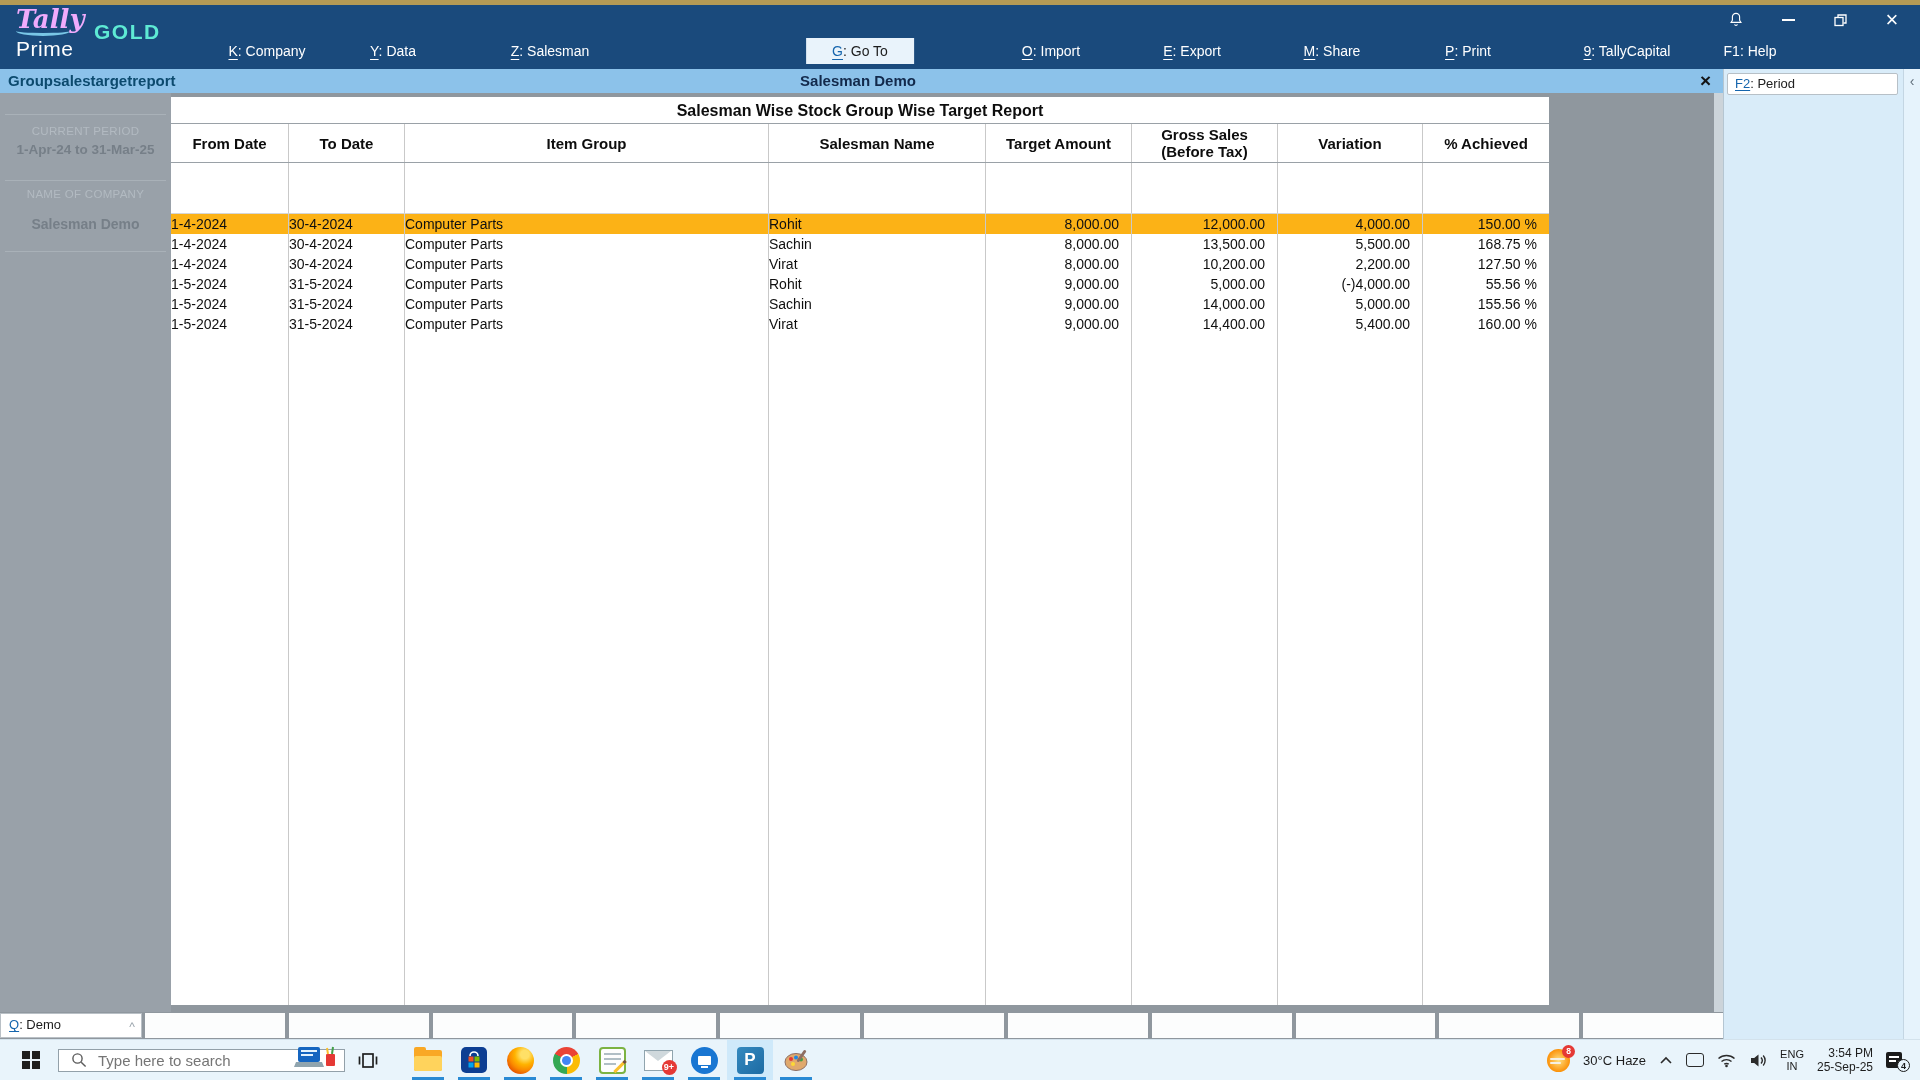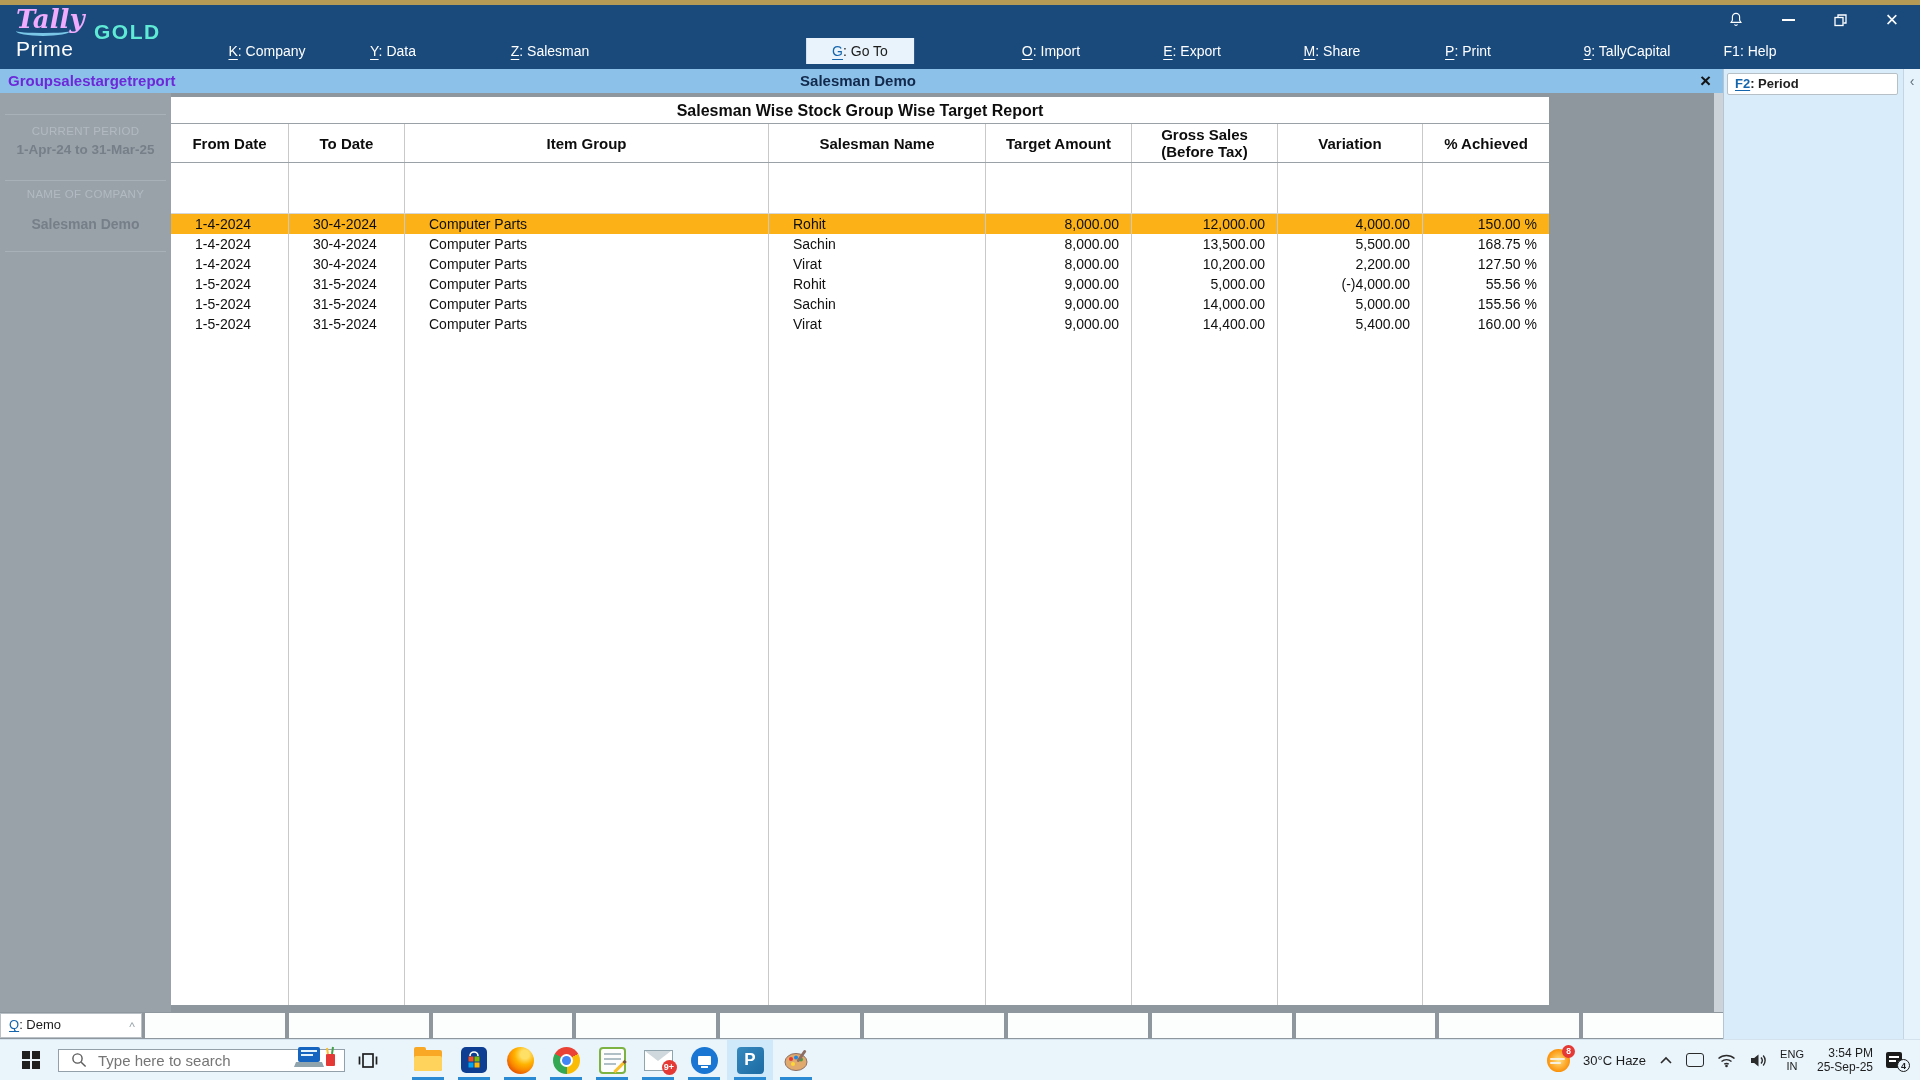--- a/index.html
+++ b/index.html
@@ -23,21 +23,21 @@
   .menu-item.active{background:#e9f3fb;color:#1c1c1c;padding:1px 26px;}
   .menu-item.active .mkey{color:#1565ad;}
   .menu-item.no-u .mkey{text-decoration:none;}
   #winctrl{top:5px;right:18px;display:flex;gap:32px;align-items:center;height:20px;}
   #winctrl .wbtn{display:flex;align-items:center;justify-content:center;width:20px;height:20px;cursor:default;}
   .min-glyph{width:13px;height:2px;background:#fff;}
   .close-glyph{color:#fff;font-size:22px;line-height:16px;}
 
   
   #titlebar{left:0;top:69px;width:1723px;height:24px;background:#8cc2ea;}
-  #titlebar .tleft{position:absolute;left:8px;top:0;line-height:24px;font-size:15px;font-weight:bold;color:#6d28d9;}
+  #titlebar .tleft{position:absolute;left:8px;top:0;line-height:24px;font-size:15px;font-weight:bold;color:#0c4a6e;}
   #titlebar .tcenter{position:absolute;left:858px;transform:translateX(-50%);top:0;line-height:24px;font-size:15px;font-weight:bold;color:#12294b;}
   #titlebar .tclose{position:absolute;right:12px;top:1px;font-size:19px;font-weight:bold;color:#141414;line-height:22px;cursor:default;}
 
   
   #main{left:0;top:93px;width:1723px;height:946px;background:#8f979e;}
   #sidebar{position:absolute;left:0;top:0;width:171px;height:919px;background:#99a1a9;}
   .sb-div{position:absolute;left:5px;right:5px;height:0;border-top:1px solid #a9b1b8;}
   .sb-label{position:absolute;left:0;width:171px;text-align:center;font-size:11.5px;letter-spacing:.3px;color:#b2bac1;}
   .sb-value{position:absolute;left:0;width:171px;text-align:center;font-weight:bold;color:#767f88;}
 
@@ -46,40 +46,40 @@
   .t-title{height:26px;line-height:28px;text-align:center;font-weight:bold;font-size:16px;color:#0d0d0d;}
   .t-grid{display:grid;grid-template-columns:117px 116px 364px 217px 146px 146px 145px 127px;}
   .t-grid>*{border-left:1px solid #c9c9c9;box-sizing:border-box;}
   .t-grid>*:first-child{border-left:none;}
   .t-head{border-top:1px solid #9aa1a7;border-bottom:1px solid #9aa1a7;}
   .t-head .hc{font-weight:bold;font-size:15px;text-align:center;padding:2px 4px;min-height:33px;
               display:flex;align-items:center;justify-content:center;white-space:pre-line;line-height:17px;color:#0d0d0d;}
   .gap-row{height:50px;border-bottom:1px solid #d6d6d6;}
   .t-row{height:20px;font-size:14px;line-height:20px;color:#0f0f0f;cursor:default;}
   .t-row .c{overflow:hidden;white-space:nowrap;}
-  .c.l{padding-left:24px;text-align:left;}
+  .c.l{padding-left:0;text-align:left;}
   .c.r{padding-right:12px;text-align:right;}
   .t-row.highlight{background:#fcb216;}
   .t-fill{flex:1;}
 
   #scrollstrip{position:absolute;left:1714px;top:0;width:9px;height:919px;background:#ccd4da;}
 
   
   #btoolbar{position:absolute;left:0;bottom:0;width:1723px;height:27px;}
   .quitbox{position:absolute;left:0;bottom:1px;width:142px;height:25px;background:#fff;border:1px solid #b9c0c6;
            box-sizing:border-box;font-size:13px;line-height:22px;padding-left:8px;color:#1c1c1c;}
   .quitbox .mkey{color:#1565ad;text-decoration:underline;text-underline-offset:2px;}
   .quit-caret{position:absolute;right:6px;top:2px;color:#9aa4ac;font-size:12px;}
   .segments{position:absolute;left:145px;right:0;bottom:1px;height:25px;display:flex;gap:4px;}
   .segments>div{flex:1;background:#fcfdfd;}
 
   
   #rpanel{left:1723px;top:69px;width:197px;height:970px;background:#d9ecf9;border-left:1px solid #b5c6d2;box-sizing:border-box;}
   .f2btn{position:absolute;left:3px;top:4px;width:171px;height:22px;background:#fff;border:1px solid #b7c0c7;border-radius:2px;
-         font-size:13px;line-height:19px;padding-left:7px;box-sizing:border-box;color:#202020;cursor:default;font-weight:bold;}
+         font-size:13px;line-height:19px;padding-left:7px;box-sizing:border-box;color:#202020;cursor:default;}
   .f2btn .mkey{color:#1565ad;text-decoration:underline;text-underline-offset:2px;}
   .rail{position:absolute;right:0;top:0;width:17px;height:100%;background:#e6f3fc;border-left:1px solid #c4d6e3;box-sizing:border-box;}
   .rail-collapse{margin-top:5px;text-align:center;color:#5f6d79;font-size:14px;line-height:14px;cursor:default;}
 
   
   #taskbar{left:0;top:1039px;width:1920px;height:41px;background:#e9f4fb;border-top:1px solid #d3e2ec;
            box-sizing:border-box;display:flex;align-items:center;}
   .tb-slot{width:46px;height:40px;display:flex;align-items:center;justify-content:center;position:relative;flex:none;}
   .tb-slot .underline{position:absolute;bottom:0;left:7px;right:7px;height:3px;background:#2a8ad4;}
   .tb-slot.active-app{background:#cfe9fa;}

